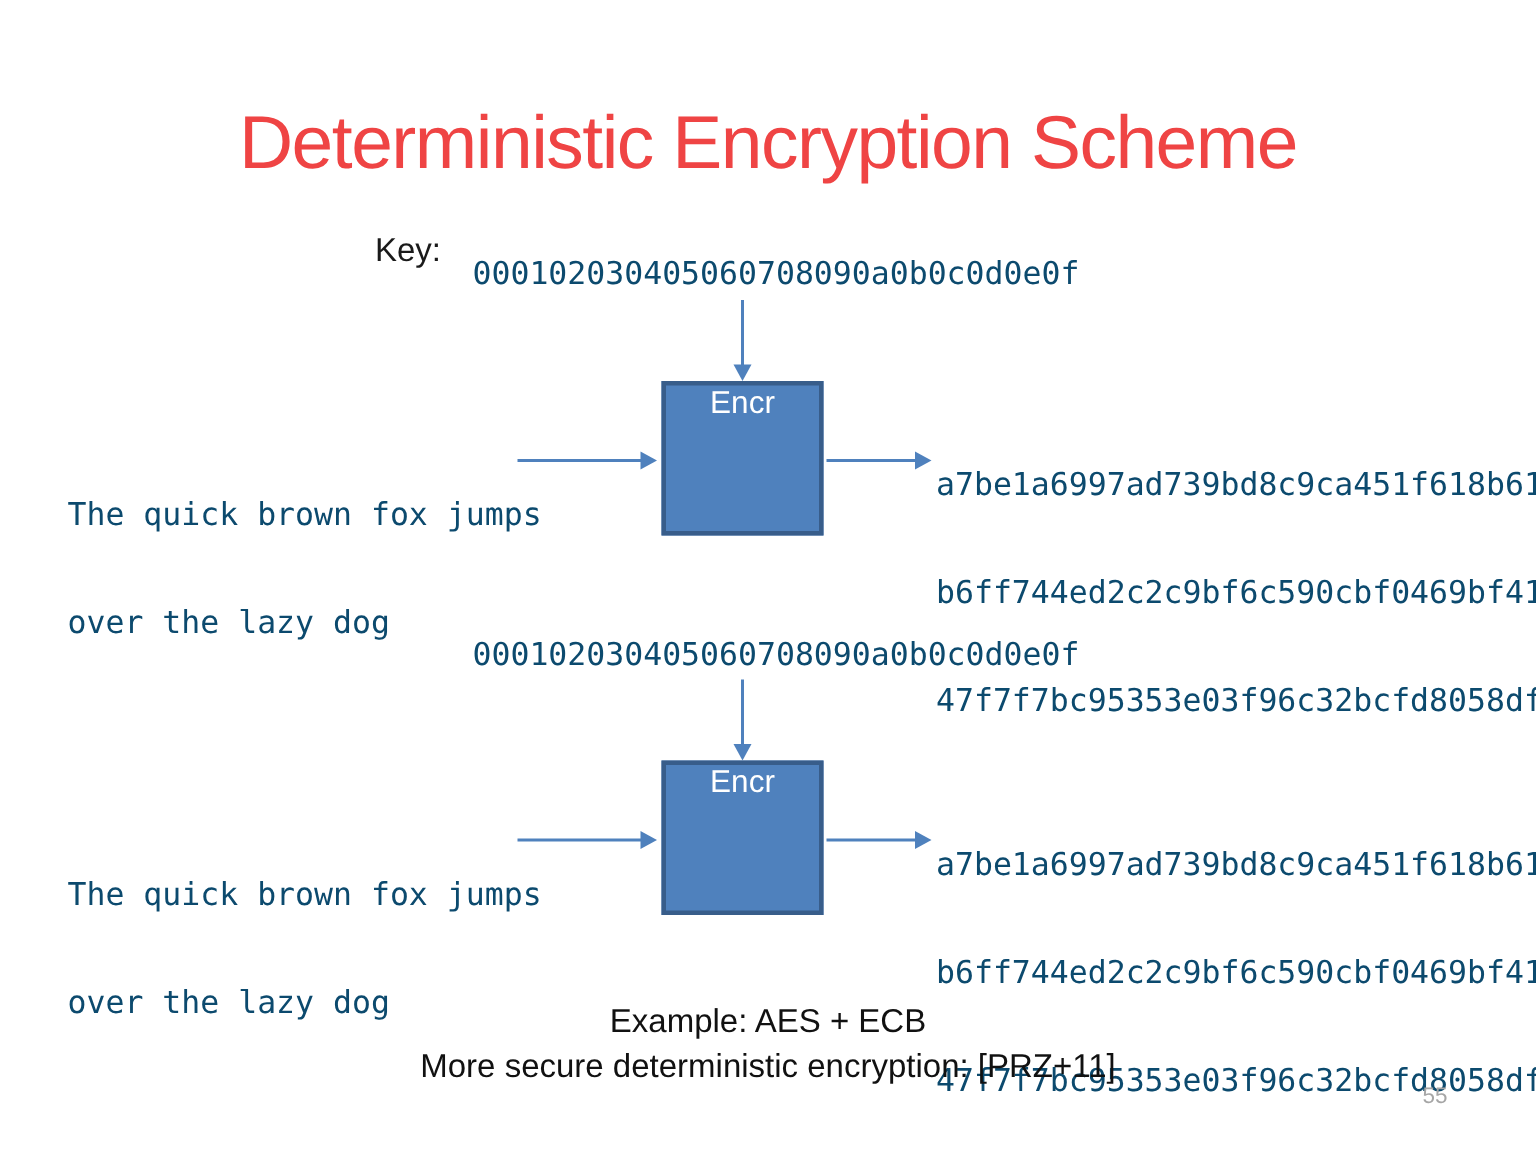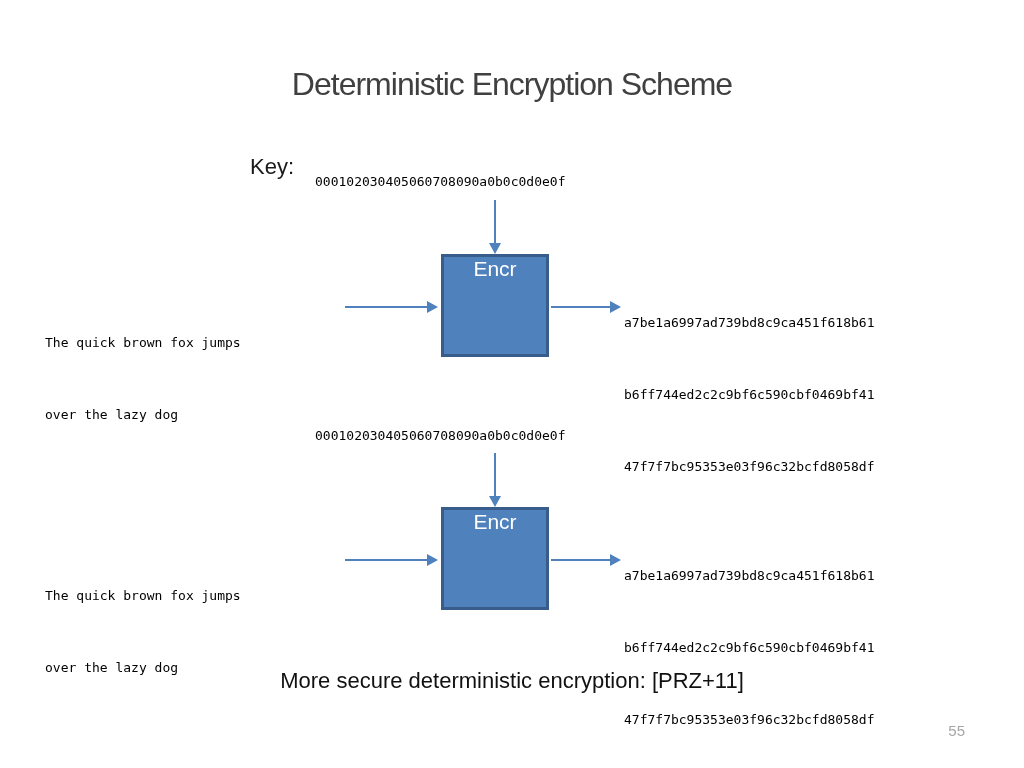--- a/index.html
+++ b/index.html
@@ -6,26 +6,26 @@
   body{
     width:1024px;height:768px;position:relative;overflow:hidden;
     background:#ffffff;
     font-family:"Liberation Sans", sans-serif;
     color:#1f1f1f;
   }
   .abs{position:absolute;}
   .slide-title{
     left:0;top:66px;width:1024px;
     text-align:center;
-    font-size:32px;font-weight:300;letter-spacing:-1px;
-    color:#404040;white-space:nowrap;
+    font-size:50px;font-weight:300;letter-spacing:-1px;
+    color:#ef4444;white-space:nowrap;
   }
   .mono{
     font-family:"DejaVu Sans Mono", monospace;
-    font-size:13px;line-height:24px;color:#000000;white-space:pre;
+    font-size:21px;line-height:24px;color:#0c4a6e;white-space:pre;
   }
   .key-label{font-size:22px;color:#1a1a1a;}
   .encr-box{
     width:102px;height:97px;
     background:var(--box-fill,#4f81bd);
     border:3px solid var(--box-border,#385d8a);
     display:flex;align-items:flex-start;justify-content:center;
   }
   .encr-label{color:#ffffff;font-size:21px;}
   .hline{height:0;border-top:2px solid var(--arrow,#4f81bd);}
@@ -103,16 +103,17 @@
 <div class="abs hline" style="left:551px;top:559px;width:60px;"></div>
 <div class="abs head-right" style="left:610px;top:554px;"></div>
 
 <div class="abs mono" style="left:624px;top:516px;">
   <div>a7be1a6997ad739bd8c9ca451f618b61</div>
   <div>b6ff744ed2c2c9bf6c590cbf0469bf41</div>
   <div>47f7f7bc95353e03f96c32bcfd8058df</div>
 </div>
 
 <div class="abs footer">
+  <div>Example: AES + ECB</div>
   <div>More secure deterministic encryption: [PRZ+11]</div>
 </div>
 
 <div class="abs page-number">55</div>
 
 </body></html>

